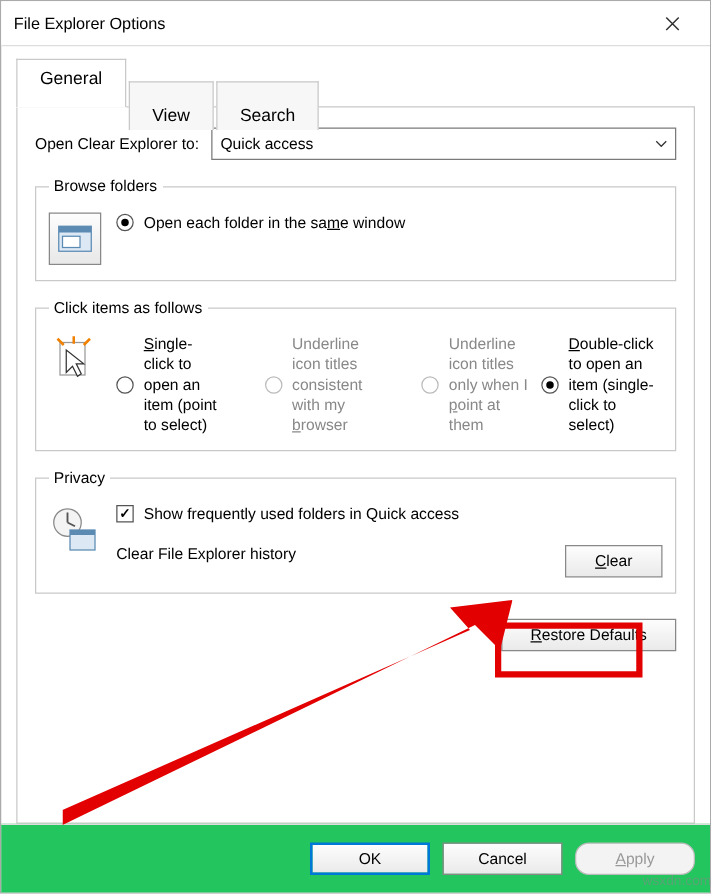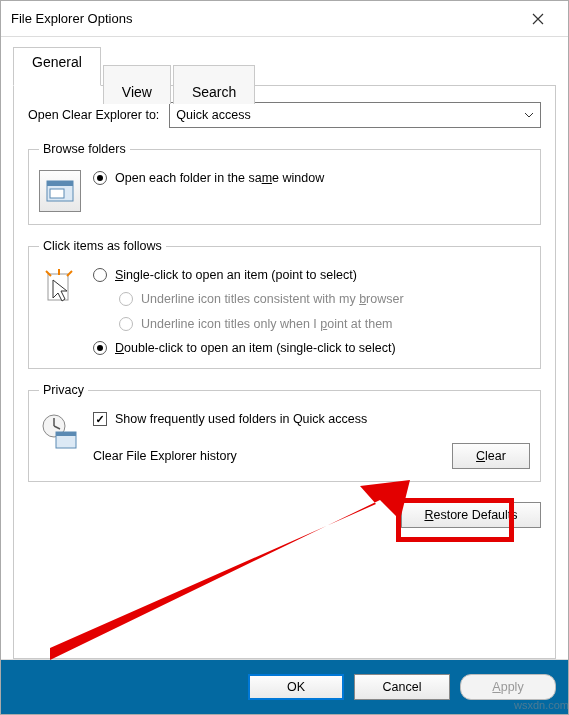--- a/index.html
+++ b/index.html
@@ -109,21 +109,20 @@
   }
   .icon-box {
     width: 42px; height: 42px;
     border: 1px solid #888;
     background: linear-gradient(#fdfdfd,#e8e8e8);
     display:flex; align-items:center; justify-content:center;
     flex-shrink:0;
   }
   .options {
     display: flex;
-    flex-direction: column;
     gap: 8px;
     flex: 1;
   }
   .opt {
     display: flex;
     align-items: center;
     gap: 8px;
     line-height: 1.3;
   }
   .opt.sub { padding-left: 26px; color: #888; }
@@ -143,38 +142,38 @@
     display:flex; align-items:center; justify-content:center;
     flex-shrink:0;
   }
   .checkbox.checked::after {
     content:'✓'; font-size:11px; line-height:1; color:#000; font-weight:bold;
   }
   .privacy-rows {
     display:flex; flex-direction:column; gap:10px; flex:1;
   }
   .clear-row {
-    display:flex; align-items:center; gap:10px; padding-top:6px;
+    display:flex; align-items:flex-start; gap:10px; padding-top:6px;
   }
   .btn {
     min-width: 96px;
     height: 26px;
     border: 1px solid #888;
     background: linear-gradient(#fdfdfd,#eaeaea);
     display:flex; align-items:center; justify-content:center;
     padding: 0 14px;
     font-size: 12.5px;
   }
   .btn.disabled { color:#999; border-color:#bbb; background:#f3f3f3;border-radius:11px;}
   .btn.default { border: 2px solid #0078d7; }
   .right-btn { align-self: flex-end; margin-top: 6px; }
   .bottom-bar {
     display:flex; gap:10px; justify-content:flex-end;
     padding: 14px 12px 14px 12px;
-    background:#0369a1;
+    background:#22c55e;
     border-top:1px solid #ddd;
   }
   u { text-decoration: underline; }
   .highlight-box {
     position:absolute;
     border: 5px solid #e30000;
     pointer-events:none;
   }
   .arrow { position:absolute; pointer-events:none; }
   .watermark {

